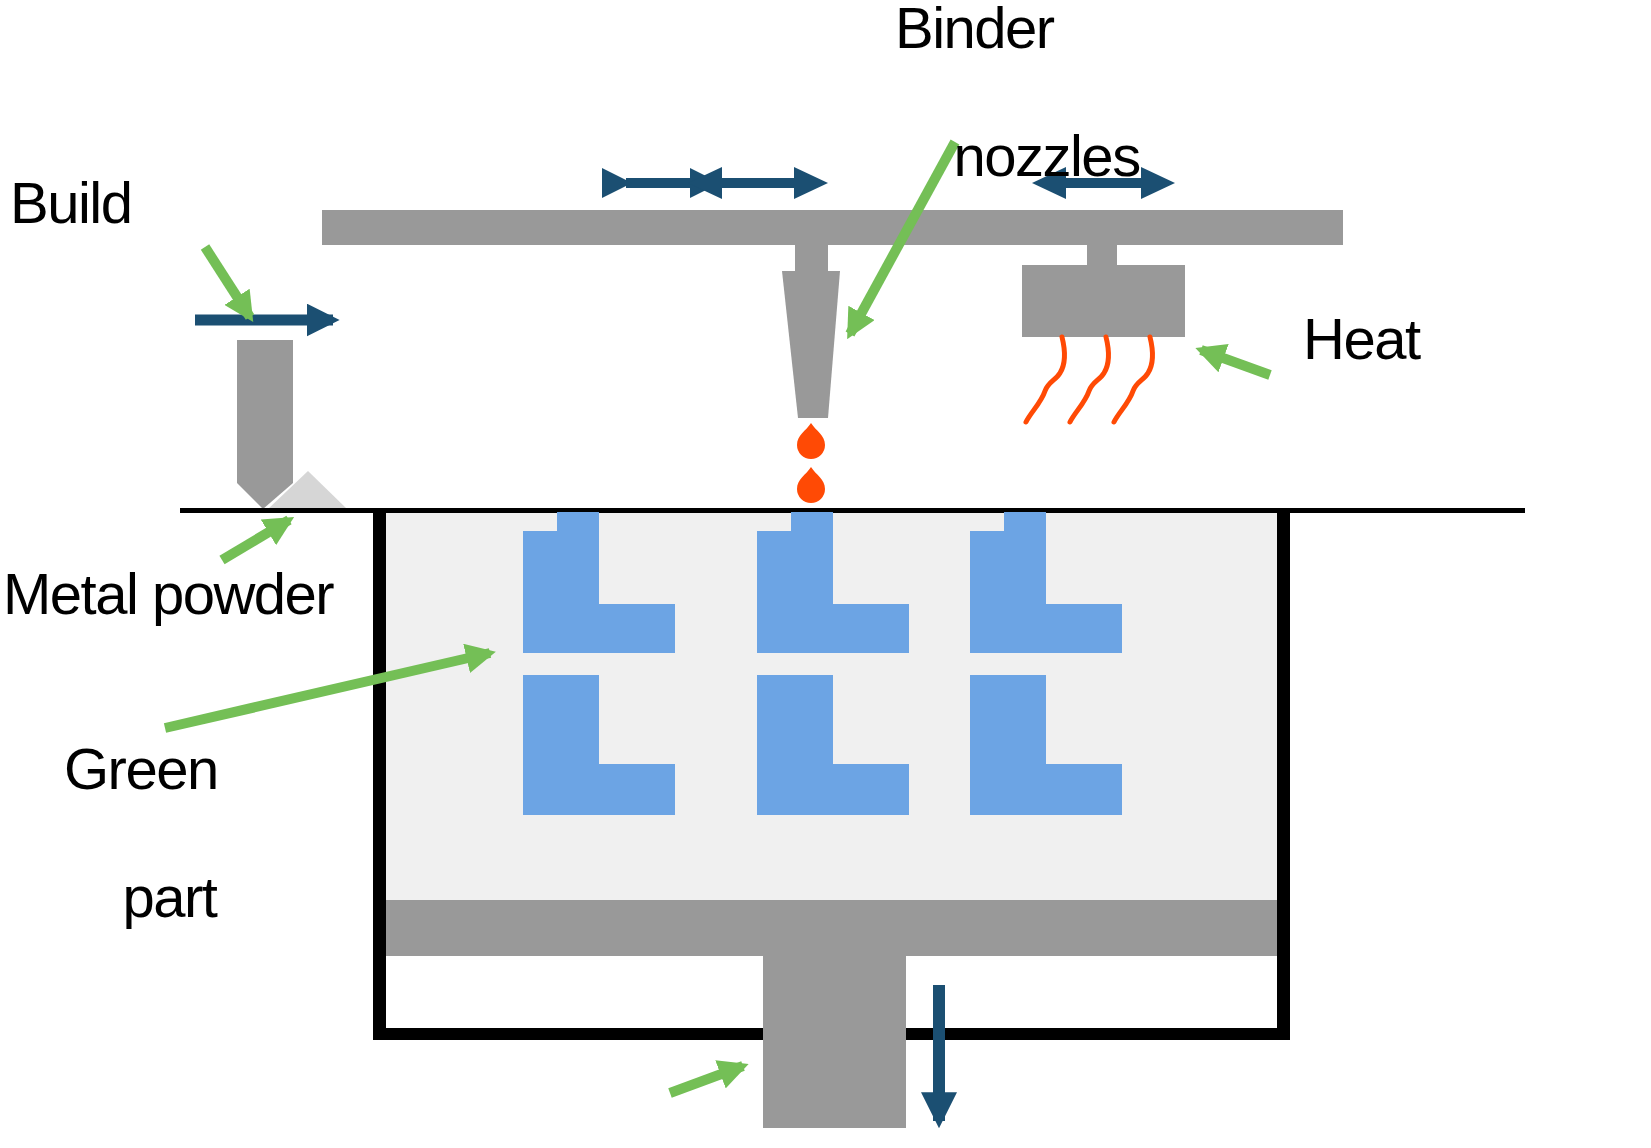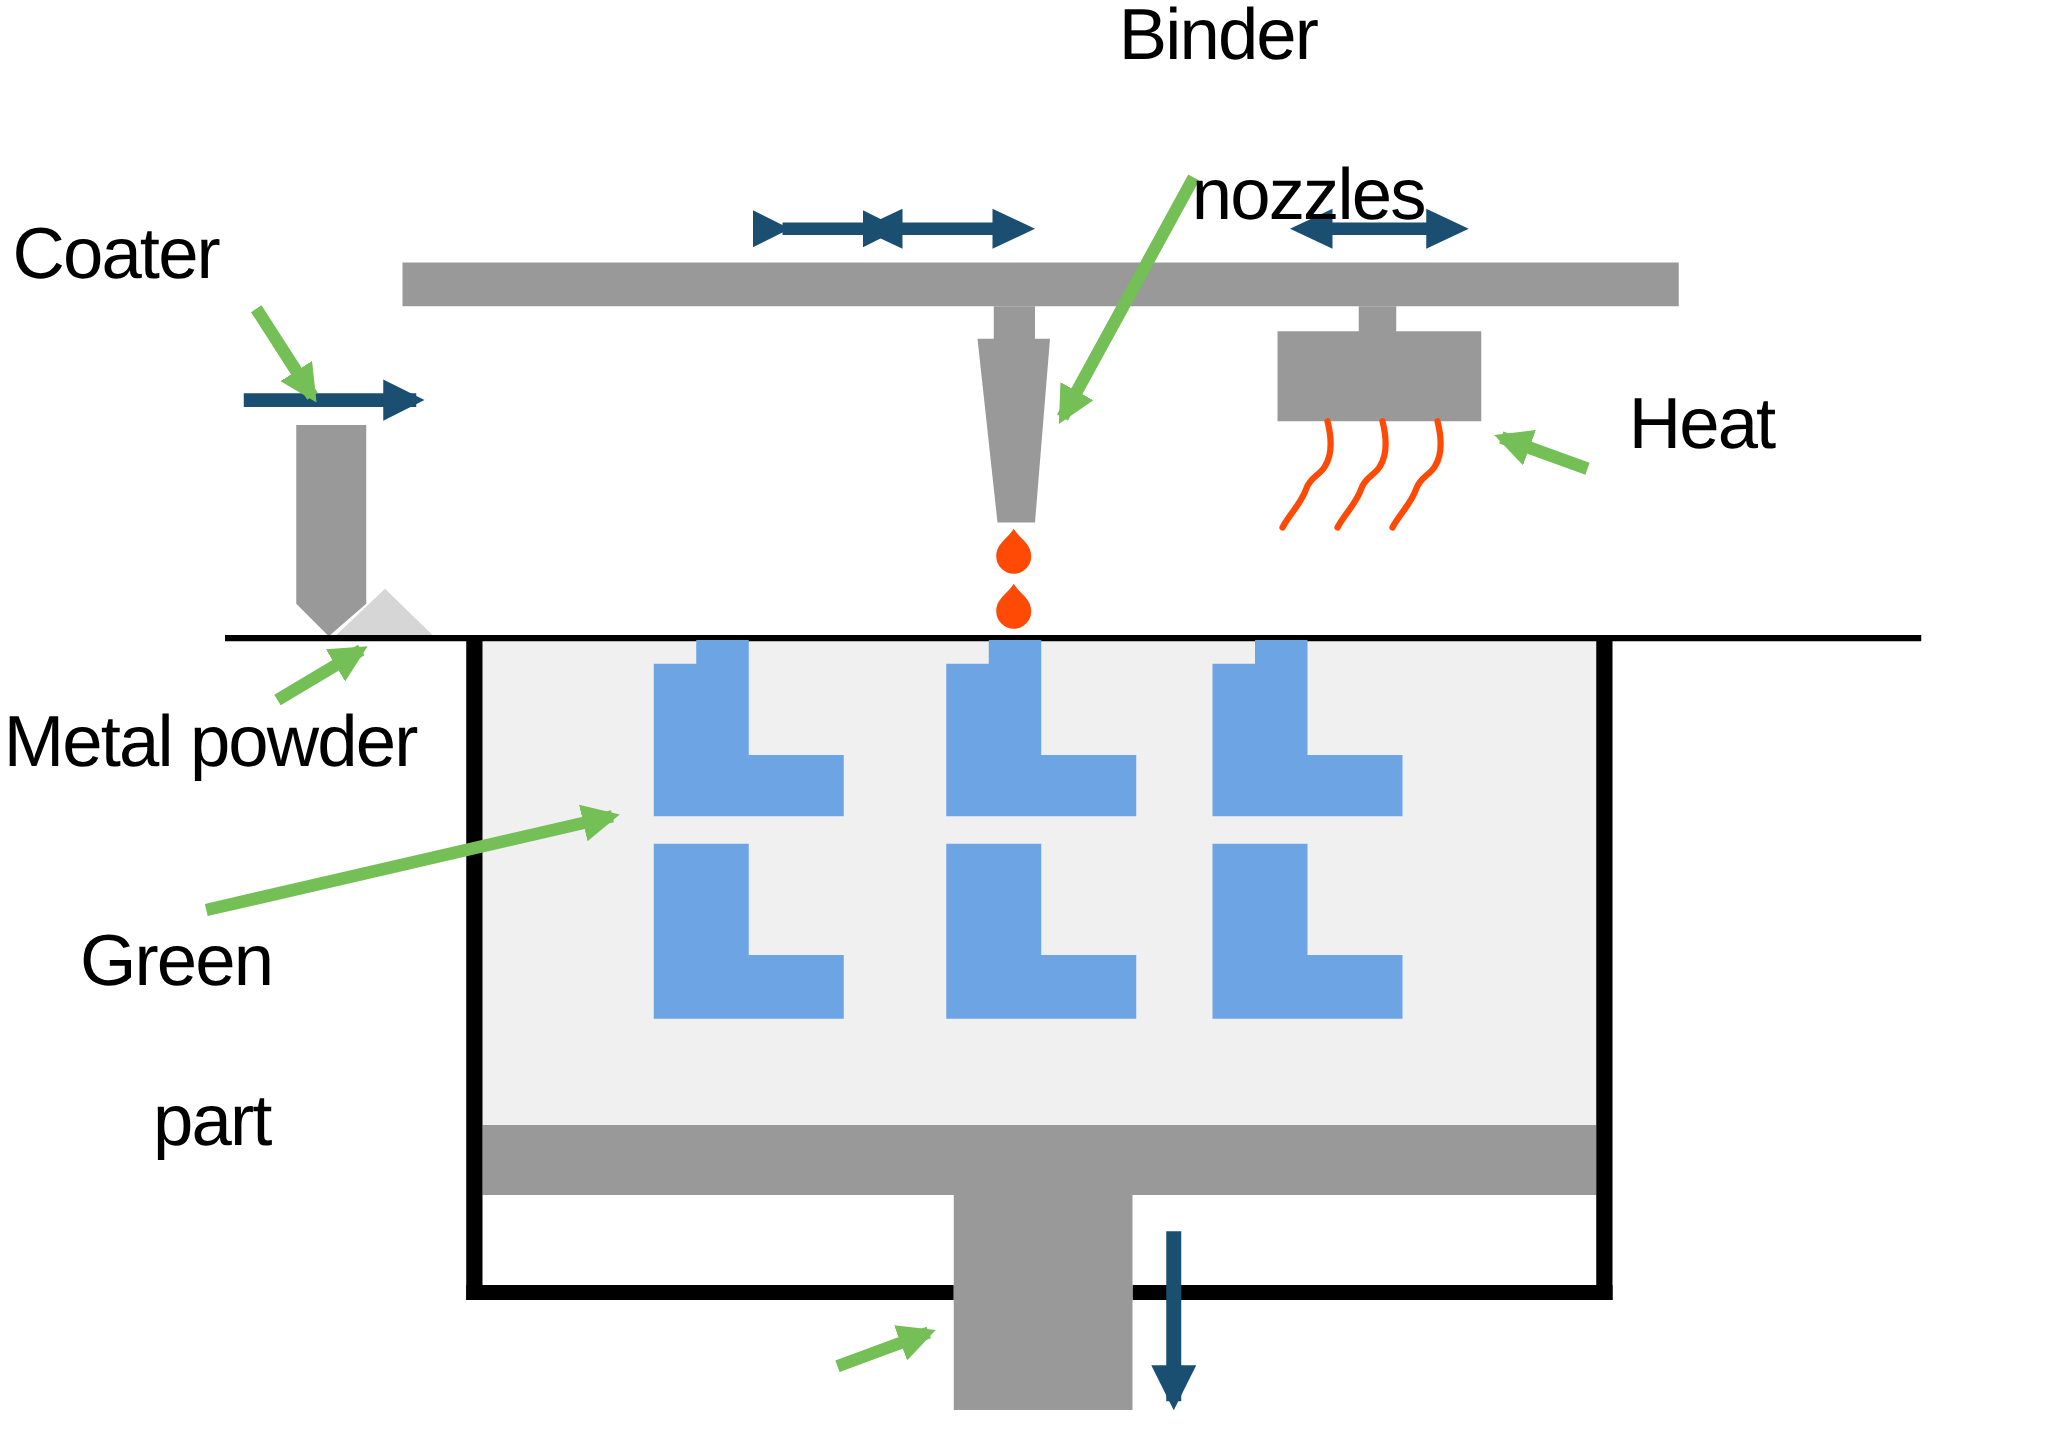--- a/index.html
+++ b/index.html
@@ -2,21 +2,21 @@
 <html style="--c-gray: #999999; --c-powder: #f0f0f0; --c-pile: #d6d6d6; --c-part_blue: #6CA4E4; --c-navy: #1B4F72; --c-green: #74BF56; --c-orange: #FF4A05; --c-line: #000000; --c-text: #000000; --c-background: #ffffff;"><head>
 <meta charset="utf-8">
 <style>
   :root{
     --c-gray:#999999; --c-powder:#f0f0f0; --c-pile:#d6d6d6; --c-part_blue:#6CA4E4;
     --c-navy:#1B4F72; --c-green:#74BF56; --c-orange:#FF4A05; --c-line:#000000;
     --c-text:#000000; --c-background:#ffffff;
   }
   html,body{margin:0;padding:0;background:var(--c-background);}
   #canvas{position:relative;width:1525px;height:1148px;background:var(--c-background);
-          overflow:hidden;font-family:"Liberation Sans", sans-serif;padding-left:12px;}
+          overflow:hidden;font-family:"Liberation Sans", sans-serif;}
   #diagram-svg{position:absolute;left:0;top:0;width:1651px;height:1148px;}
   .lbl{position:absolute;color:var(--c-text);font-size:58px;line-height:64px;
        font-weight:300;letter-spacing:-1.5px;white-space:pre;}
 </style>
 </head>
 <body>
 
 <div id="canvas">
 
   <svg id="diagram-svg" viewBox="0 0 1651 1148">
@@ -86,21 +86,21 @@
       <line x1="222" y1="560" x2="289" y2="520" marker-end="url(#head-green)"></line>
       <line x1="165" y1="728" x2="490" y2="653" marker-end="url(#head-green)"></line>
       <line x1="670" y1="1093" x2="743" y2="1066" marker-end="url(#head-green)"></line>
       <line x1="1270" y1="375" x2="1201" y2="350" marker-end="url(#head-green)"></line>
     </g>
   </svg>
 
   <div class="lbl" style="left:895px;top:-4px"><span>Binder</span><br>
     <span>nozzles</span></div>
 
-  <div class="lbl" style="left:10px;top:171px">Coater</div>
+  <div class="lbl" style="left:10px;top:171px">Build</div>
 
   <div class="lbl" style="left:1303px;top:307px"><span>Heat</span><br>
     </div>
 
   <div class="lbl" style="left:64px;top:737px"><span>Green</span><br>
     <span>part</span></div>
 
   <div class="lbl" style="left:3px;top:562px">Metal powder</div>
 
 

